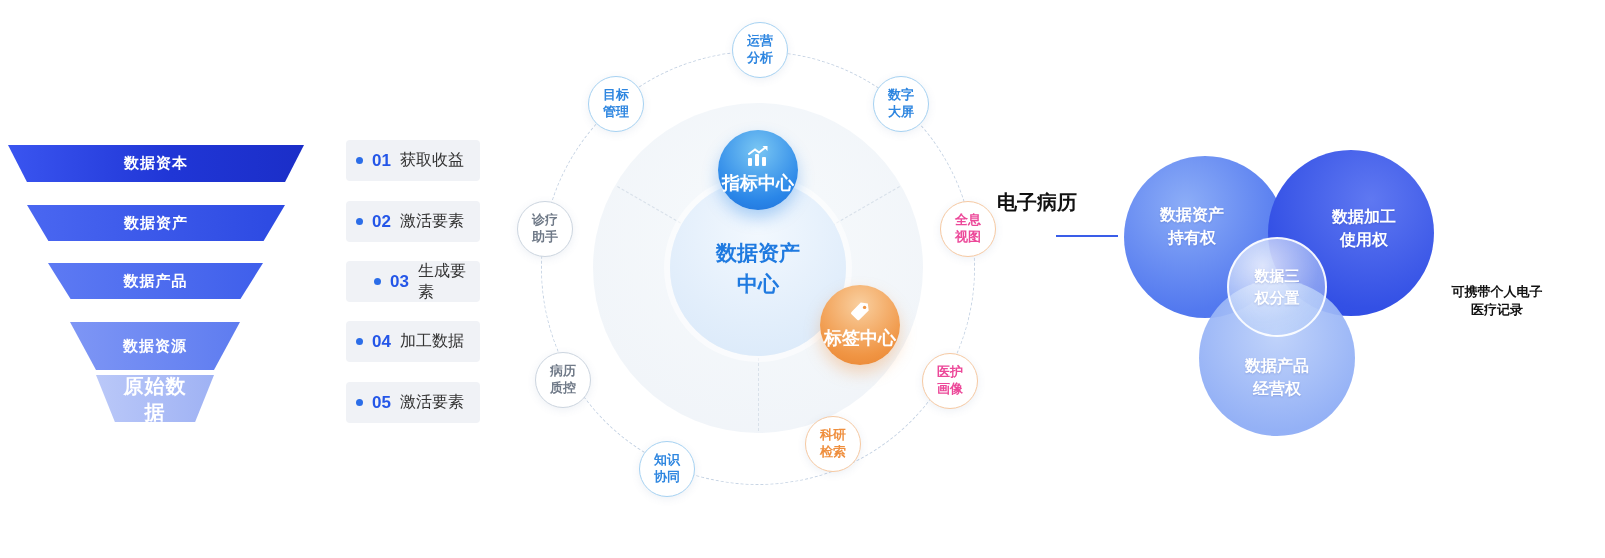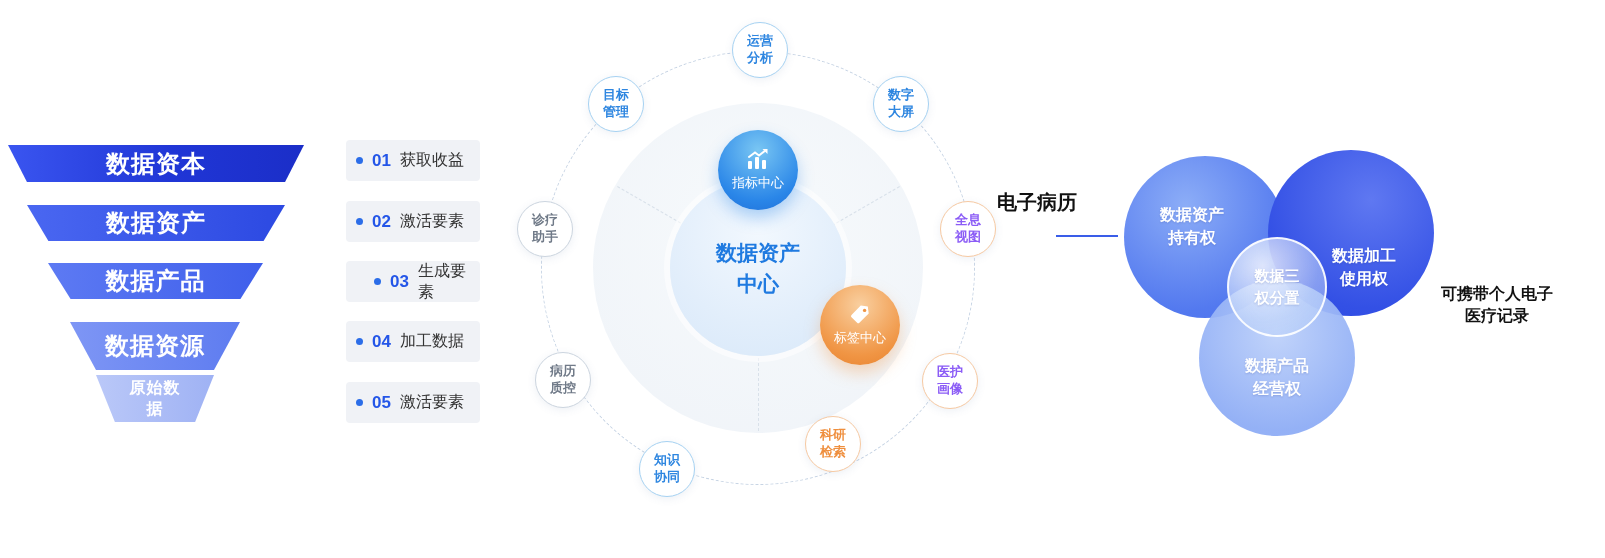--- a/index.html
+++ b/index.html
@@ -6,39 +6,39 @@
   body {
     width:1605px; height:558px; position:relative; overflow:hidden;
     background:#ffffff;
     font-family:"Liberation Sans","DejaVu Sans",sans-serif;
   }
   .pre { white-space:pre-line; }
 
   
   .funnel-level {
     position:absolute; display:flex; align-items:center; justify-content:center;
-    color:#fff; font-weight:bold; font-size:24px; text-align:center;
+    color:#fff; font-weight:bold; font-size:15px; text-align:center;
     letter-spacing:1px;
   }
   .lv1 { left:8px;  top:145px; width:296px; height:37px;
          background:linear-gradient(90deg,#3a55f0 0%,#2036d6 55%,#1b2ec8 100%);
          clip-path:polygon(0 0,100% 0,93.6% 100%,6.4% 100%); }
   .lv2 { left:27px; top:205px; width:258px; height:36px;
          background:linear-gradient(90deg,#4a67f1,#2c49e2);
          clip-path:polygon(0 0,100% 0,91.7% 100%,8.3% 100%); }
   .lv3 { left:48px; top:263px; width:215px; height:36px;
          background:linear-gradient(90deg,#5d7af3,#3f5feb);
          clip-path:polygon(0 0,100% 0,89.5% 100%,10.5% 100%); }
   .lv4 { left:70px; top:322px; width:170px; height:48px;
          background:linear-gradient(90deg,#7e96f5,#5e7cf0);
          clip-path:polygon(0 0,100% 0,84.7% 100%,15.3% 100%); }
   .lv5 { left:96px; top:375px; width:118px; height:47px;
          background:linear-gradient(90deg,#bac8f8,#9fb2f4);
          clip-path:polygon(0 0,100% 0,84% 100%,16% 100%);
-         font-size:16px; line-height:1.3; padding:0 26px; box-sizing:border-box; }
+         font-size:20px; line-height:1.3; padding:0 26px; box-sizing:border-box; }
 
   
   .step {
     position:absolute; left:346px; width:134px; height:41px;
     background:#f0f2f6; border-radius:4px;
     display:flex; align-items:center; padding:0 10px; box-sizing:border-box;
   }
   .step .dot { width:7px; height:7px; border-radius:50%; background:#2b6de8; margin-right:9px; flex:none; }
   .step .num { color:#2456e8; font-weight:bold; font-size:17px; margin-right:9px; }
   .step .lbl { color:#333333; font-size:16px; }
@@ -64,42 +64,42 @@
   .inner-circle {
     position:absolute; left:170px; top:180px; width:176px; height:176px; border-radius:50%;
     background:radial-gradient(circle at 50% 30%, #f2f8fe 0%, #e2eefb 60%, #d8e8f9 100%);
     box-shadow:0 0 0 6px rgba(255,255,255,.55);
     display:flex; align-items:center; justify-content:center; text-align:center;
     color:#1f7ae0; font-weight:bold; font-size:21px; line-height:1.5;
   }
   .node {
     position:absolute; width:80px; height:80px; border-radius:50%;
     display:flex; flex-direction:column; align-items:center; justify-content:center; gap:2px;
-    color:#fff; font-size:13px; font-weight:normal;
+    color:#fff; font-size:18px; font-weight:bold;
   }
   .node-indicator { left:218px; top:130px;
     background:radial-gradient(circle at 50% 25%, #79c6f3 0%, #2a86e8 70%, #1f6fd8 100%);
     box-shadow:0 8px 16px rgba(42,134,232,.35); }
   .node-knowledge { left:120px; top:285px;
     background:radial-gradient(circle at 50% 25%, #96ddb6 0%, #3aa878 70%, #2f9465 100%);
     box-shadow:0 8px 16px rgba(58,168,120,.35); }
   .node-tag { left:320px; top:285px;
     background:radial-gradient(circle at 50% 25%, #f9cf9f 0%, #f09544 70%, #e8822e 100%);
     box-shadow:0 8px 16px rgba(240,149,68,.35); }
   .node .icon { height:24px; display:flex; align-items:center; }
 
   .sat {
     position:absolute; width:56px; height:56px; border-radius:50%; background:#ffffff;
     display:flex; align-items:center; justify-content:center; text-align:right;
     font-size:13px; font-weight:600; line-height:1.3; box-sizing:border-box;
     box-shadow:0 2px 8px rgba(80,110,160,.10);
   }
   .c-blue     { border:1px solid #a6d2f2; color:#2e86e0; }
   .c-gray     { border:1px solid #ccd5df; color:#707a88; }
-  .c-orange-b { border:1px solid #f6c9a2; color:#8b5cf6; }
+  .c-orange-b { border:1px solid #f6c9a2; color:#ec4899; }
   .c-orange   { border:1px solid #f6c9a2; color:#ef8f3e; }
   .p1 { left:232px; top:22px; }  .p2 { left:88px;  top:76px;font-family:Liberation Serif, serif; }
   .p3 { left:373px; top:76px; }  .p4 { left:17px;  top:201px; }
   .p5 { left:440px; top:201px; } .p6 { left:35px;  top:352px; }
   .p7 { left:422px; top:353px; } .p8 { left:139px; top:441px; }
   .p9 { left:305px; top:416px; }
 
   
   .venn-c { position:absolute; border-radius:50%; }
   .venn-left  { left:1124px; top:156px; width:162px; height:162px;
@@ -110,30 +110,30 @@
     background:radial-gradient(circle at 50% 35%, #bcd0fa 0%, #8cabf5 75%); }
   .venn-center{ left:1227px; top:237px; width:100px; height:100px; border-radius:50%;
     background:radial-gradient(circle at 35% 28%, rgba(255,255,255,.8) 0%, rgba(198,217,250,.55) 60%, rgba(170,198,248,.5) 100%);
     border:2px solid rgba(255,255,255,.9); box-sizing:border-box; position:absolute; }
   .venn-label {
     position:absolute; transform:translate(-50%,-50%);
     color:#ffffff; font-weight:bold; font-size:16px; text-align:center; line-height:1.45;
     text-shadow:0 1px 2px rgba(20,40,120,.18);
   }
   .vl-left   { left:1192px; top:226px; }
-  .vl-right  { left:1364px; top:228px;margin-top:39px; }
+  .vl-right  { left:1364px; top:228px; }
   .vl-bottom { left:1277px; top:377px; }
   .vl-center { left:1277px; top:287px; font-size:15px; }
 
   
   .emr-label { position:absolute; left:997px; top:189px; font-size:20px; font-weight:bold; color:#111111; }
   .emr-line  { position:absolute; left:1056px; top:235px; width:62px; height:2px; background:#3a5de8; }
   .portable-label {
     position:absolute; left:1420px; top:283px; width:154px;
-    font-size:16px; font-weight:bold; color:#111111; text-align:center; line-height:1.4;
+    font-size:13px; font-weight:bold; color:#111111; text-align:center; line-height:1.4;
   }
 </style>
 </head>
 <body>
 
 <div>
   <div class="funnel-level lv1">数据资本</div>
   <div class="funnel-level lv2">数据资产</div>
   <div class="funnel-level lv3">数据产品</div>
   <div class="funnel-level lv4">数据资源</div>

